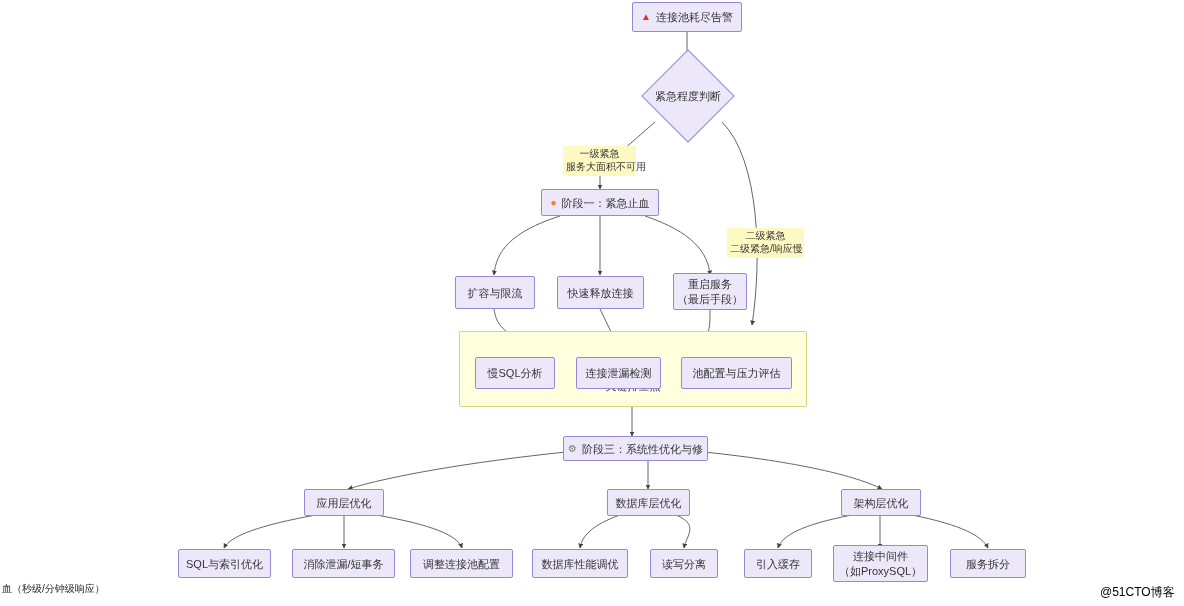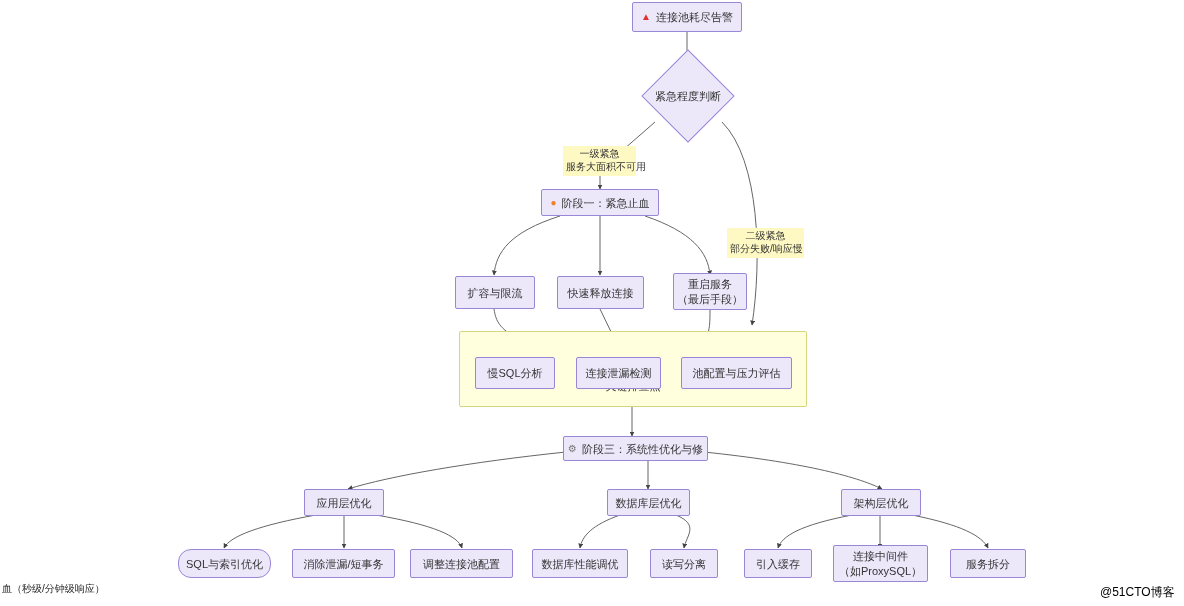--- a/index.html
+++ b/index.html
@@ -171,21 +171,21 @@
   <div class="diamond" style="left:655px; top:63px; width:66px; height:66px;"></div>
   <div class="diamond-label" style="left:633px; top:88px; width:110px; height:16px;">紧急程度判断</div>
 
   <div class="edge-label" style="left:563px; top:146px; width:73px; height:30px;">
     <div>一级紧急</div>
     <div>服务大面积不可用</div>
   </div>
 
   <div class="edge-label" style="left:727px; top:228px; width:77px; height:30px;">
     <div>二级紧急</div>
-    <div>部分失败/响应慢</div>
+    <div>二级紧急/响应慢</div>
   </div>
 
   <div class="node" style="left:541px; top:189px; width:118px; height:27px;">
     <span class="icon-glyph" style="color:#F08030;">●</span>
     <span>阶段一：紧急止血</span>
   </div>
 
   <div class="node" style="left:455px; top:276px; width:80px; height:33px;">
     <span>扩容与限流</span>
   </div>
@@ -224,21 +224,21 @@
   </div>
 
   <div class="node" style="left:607px; top:489px; width:83px; height:27px;">
     <span>数据库层优化</span>
   </div>
 
   <div class="node" style="left:841px; top:489px; width:80px; height:27px;">
     <span>架构层优化</span>
   </div>
 
-  <div class="node" style="left:178px; top:549px; width:93px; height:29px;border-radius:13px;">
+  <div class="node" style="left:178px; top:549px; width:93px; height:29px;">
     <span>SQL与索引优化</span>
   </div>
 
   <div class="node" style="left:292px; top:549px; width:103px; height:29px;">
     <span>消除泄漏/短事务</span>
   </div>
 
   <div class="node" style="left:410px; top:549px; width:103px; height:29px;">
     <span>调整连接池配置</span>
   </div>

